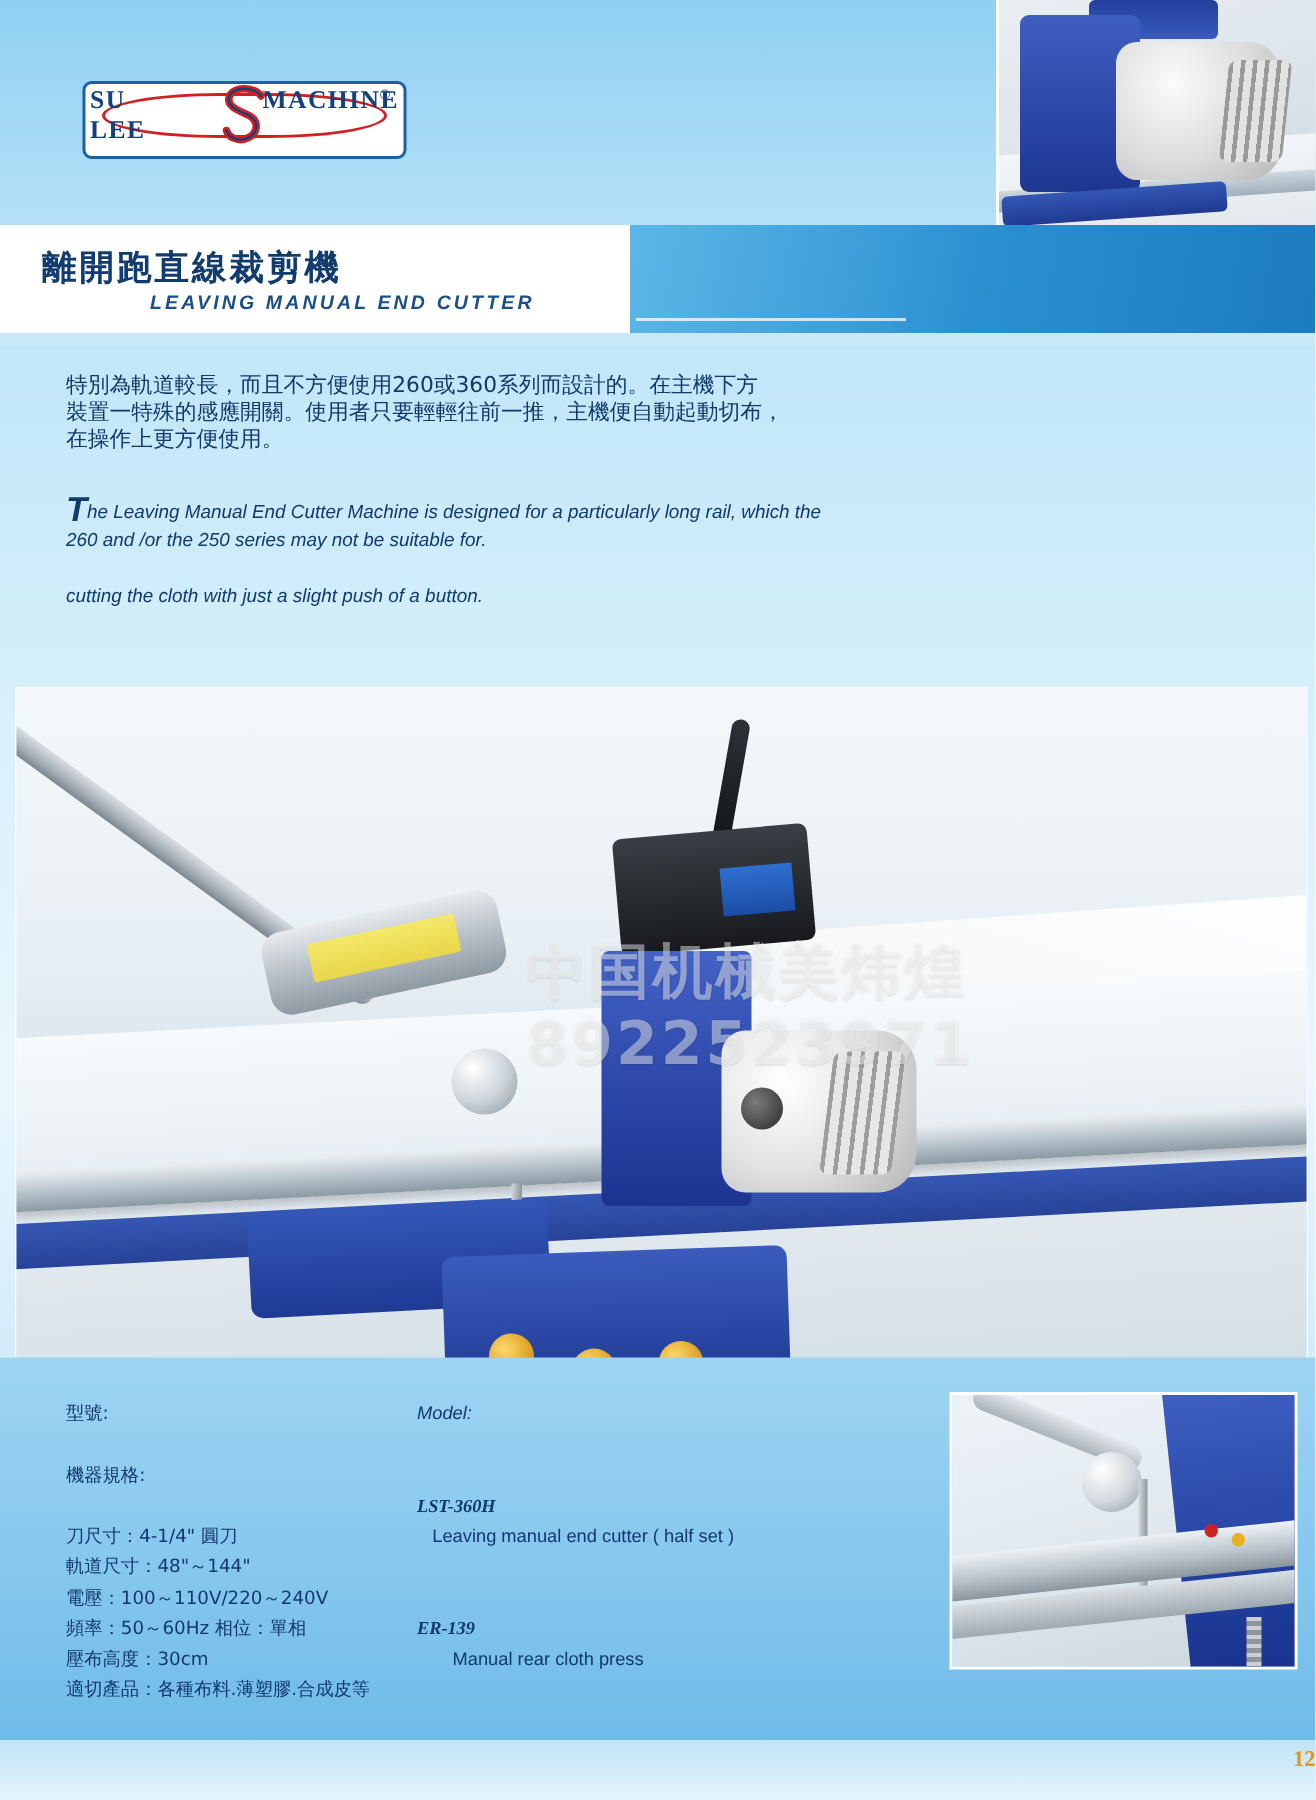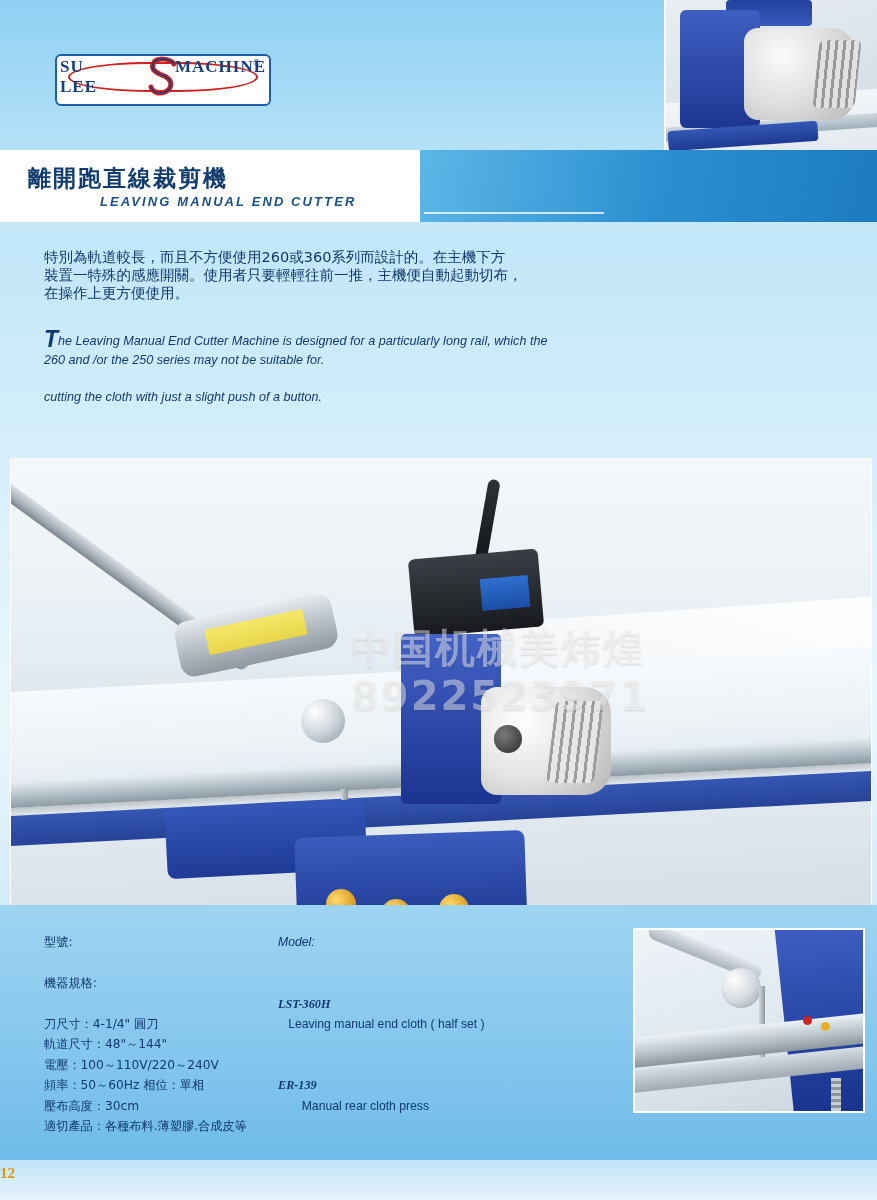--- a/index.html
+++ b/index.html
@@ -422,21 +422,21 @@
     background: repeating-linear-gradient(180deg, #c9cfd4 0 3px, #8d959c 3px 6px);
   }
   .pb-dot {
     position: absolute; width: 9px; height: 9px; border-radius: 50%;
   }
 
   
   .page-num {
     position: absolute;
     left: 0; bottom: 18px; width: 877px;
-    text-align: left;
+    text-align: right;
     font-size: 15px;
     font-weight: bold;
     color: #e8960f;
     font-family: "Liberation Serif", serif;
   }
   .bottom-strip {
     position: absolute; left:0; bottom:0; width: 877px; height: 40px;
     background: linear-gradient(180deg, #bfe4f7 0%, #e6f4fc 100%);
   }
 </style>
@@ -526,21 +526,21 @@
 電壓：100～110V/220～240V
 頻率：50～60Hz  相位：單相
 壓布高度：30cm
 適切產品：各種布料.薄塑膠.合成皮等</div>
   </div>
 
   <div class="spec-en">
     <div class="sp-head">Model:</div>
     <div>
       <b>LST-360H</b>
-      &nbsp;&nbsp;&nbsp;<span>Leaving manual end cloth ( half set )</span>
+      &nbsp;&nbsp;&nbsp;<span>Leaving manual end cutter ( half set )</span>
     </div>
     <div>
       <b>ER-139</b>
       &nbsp;&nbsp;&nbsp;&nbsp;&nbsp;&nbsp;&nbsp;<span>Manual rear cloth press</span>
     </div>
     <div>
       <b>LST-360C=LST-360H+ER-109</b>
     </div>
     <div>Leaving manual end cutter ( complete set )</div>
     

